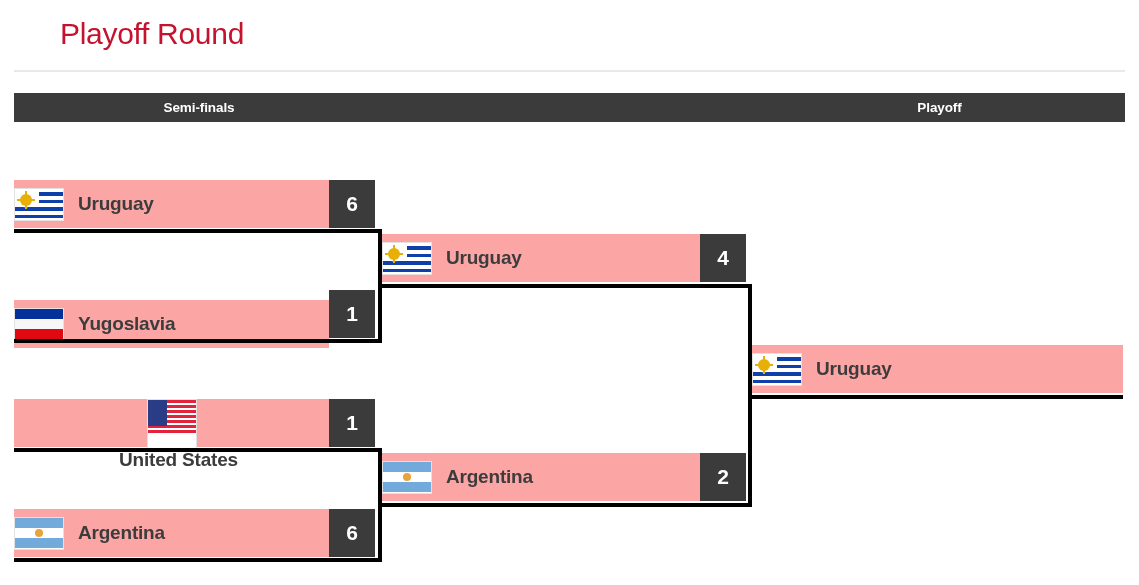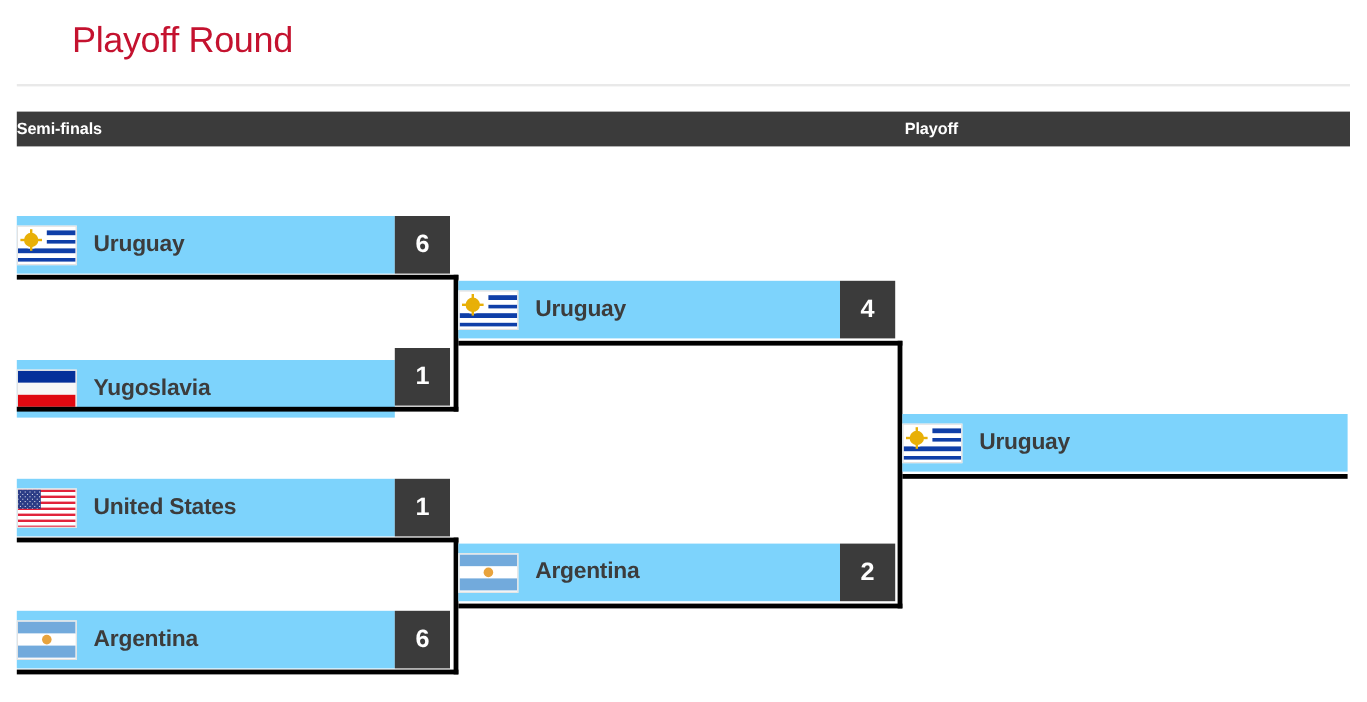--- a/index.html
+++ b/index.html
@@ -25,34 +25,34 @@
   }
 
   
   .round-bar {
     position: absolute; left: 14px; top: 93px;
     width: 1111px; height: 29px;
     background: #3b3b3b;
   }
   .round-bar .round-label {
     position: absolute; top: 0; height: 29px;
-    line-height: 29px; text-align: left;
+    line-height: 29px; text-align: center;
     color: #ffffff; font-size: 13.5px; font-weight: bold;
     letter-spacing: -0.1px;
   }
   .round-label.r0 { left: 0px;   width: 370px; }
   .round-label.r1 { left: 370px; width: 370px; }
   .round-label.r2 { left: 740px; width: 371px; }
 
   
   .team {
     position: absolute;
     height: 48px;
     display: flex; align-items: center;
-    background: #7dd3fc;
+    background: #fca5a5;
   }
   .flag {
     position: relative;
     width: 50px; height: 33px;
     flex: 0 0 50px;
     border: 1px solid #e2e2e2;
     overflow: hidden;
     background: #fff;
   }
   .team-name {
@@ -168,21 +168,21 @@
         <span class="b b3"></span>
     </span>
     <span class="team-name">Yugoslavia</span>
   </div>
   <div class="score" style="left:329px; top:290px;">1</div>
 
   <div class="hline" style="left:14px;  top:229px; width:368px;"></div>
   <div class="hline" style="left:14px;  top:339px; width:368px;"></div>
   <div class="vline" style="left:378px; top:229px; height:114px;"></div>
 
-  <div class="team" style="left:14px; top:399px; width:315px;">
+  <div class="team" style="left:14px; top:399px; width:315px;flex-direction:column;">
     <span class="flag fl-usa">
       <span class="st" style="top:0px"></span>
       <span class="st" style="top:5.08px"></span>
       <span class="st" style="top:10.16px"></span>
       <span class="st" style="top:15.24px"></span>
       <span class="st" style="top:20.32px"></span>
       <span class="st" style="top:25.40px"></span>
       <span class="st" style="top:30.46px"></span>
       <span class="canton"></span>
     </span>

